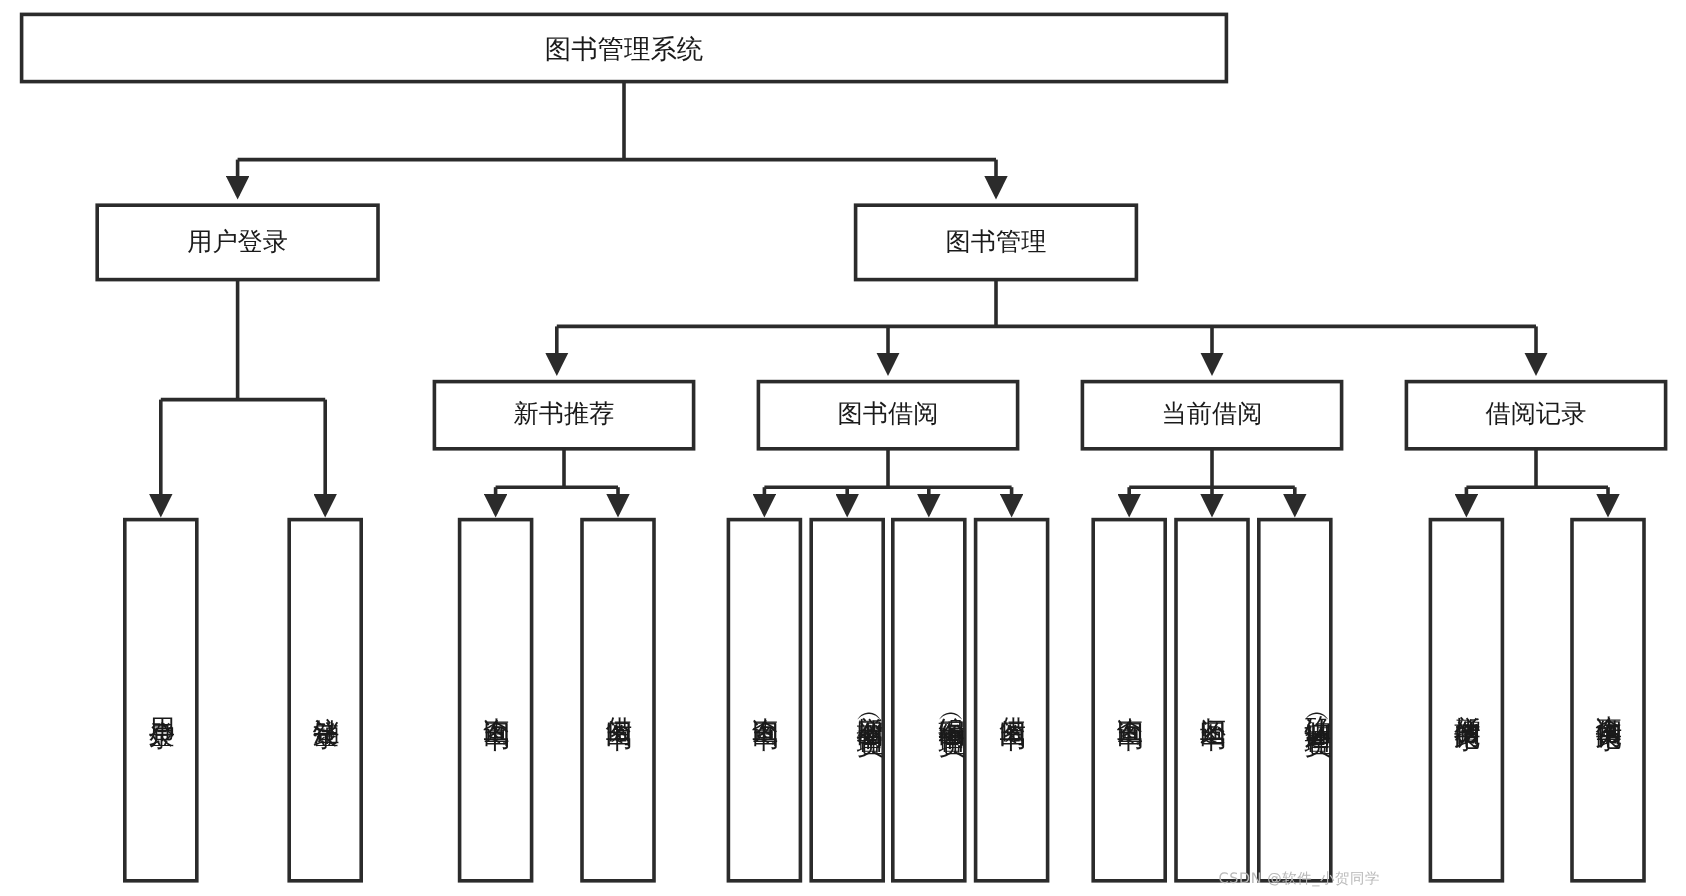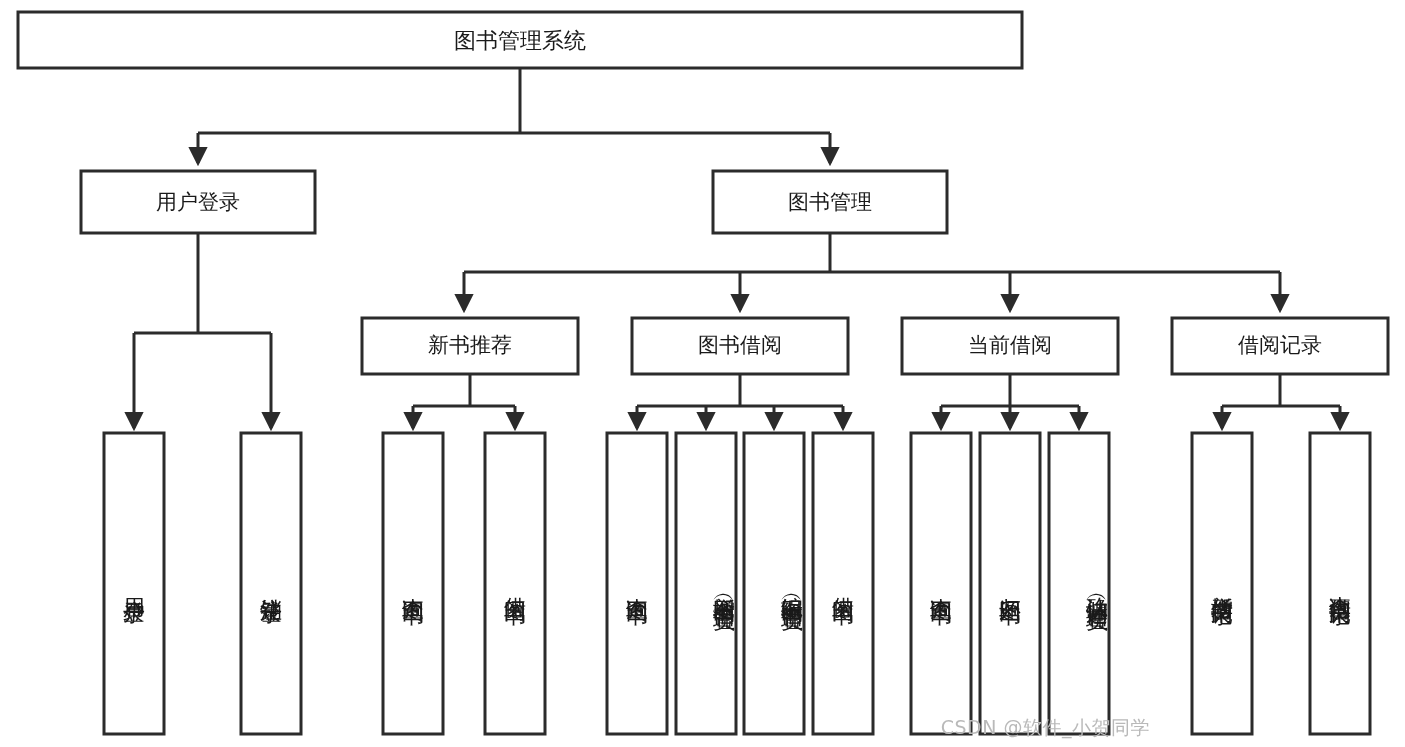--- a/index.html
+++ b/index.html
@@ -72,21 +72,21 @@
     align-items: center;
     justify-content: center;
     pointer-events: none;
     user-select: none;
   }
   #watermark {
     position: absolute;
     right: 14px;
     bottom: 6px;
     font-family: "DejaVu Sans", "Liberation Sans", sans-serif;
-    font-size: 19px;
+    font-size: 12px;
     color: #b9b9b9;
     white-space: nowrap;
     letter-spacing: 0.5px;
   }
 </style>
 </head>
 <body>
 
 <div id="diagram-root">
 

